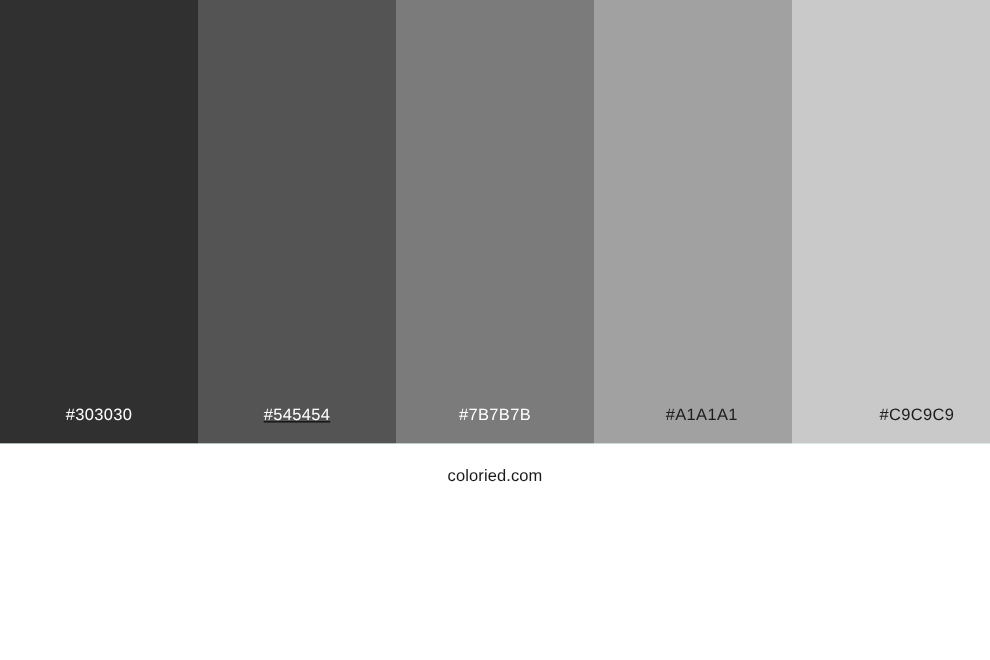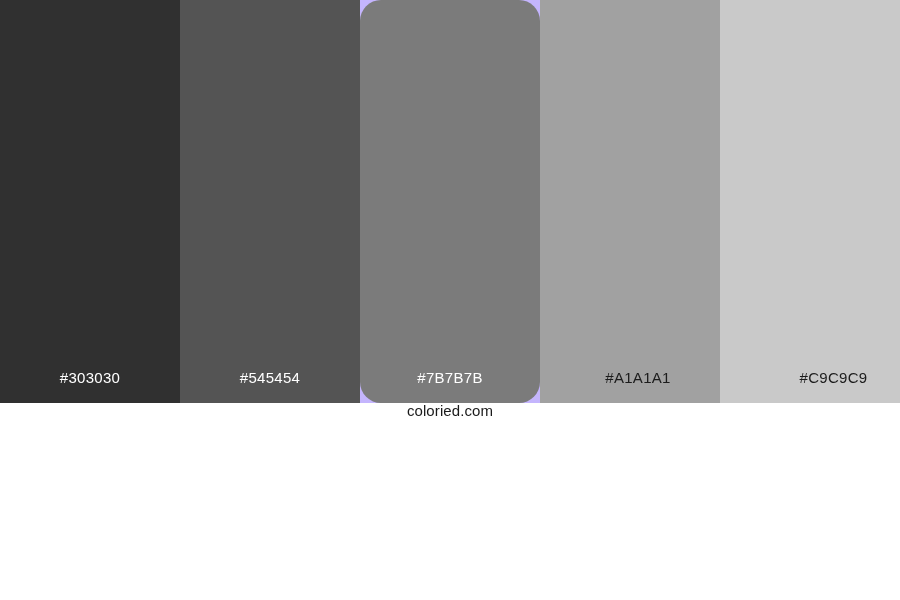--- a/index.html
+++ b/index.html
@@ -12,21 +12,21 @@
     background: #ffffff;
     font-family: "Liberation Sans", sans-serif;
     overflow: hidden;
   }
 
   .palette-page {
     width: 900px;
     height: 440px;
     display: flex;
     flex-direction: column;
-    background: #c4b5fd;
+    background: #86efac;
   }
 
   
   .swatch-band {
     width: 900px;
     height: 550px;
     display: flex;
     flex-direction: row;
   }
 
@@ -58,21 +58,21 @@
   .swatch.on-light .swatch-label {
     color: #1c1c1c;
   }
 
   
   .footer {
     width: 900px;
     height: 50px;
     background: #ffffff;
     display: flex;
-    align-items: flex-start;
+    align-items: flex-end;
     justify-content: center;
   }
 
   .footer-text {
     font-family: "Liberation Sans", sans-serif;
     font-size: 15px;
     color: #1a1a1a;
     line-height: 1;
     letter-spacing: 0.1px;
   }
@@ -81,25 +81,25 @@
 <body style="background: rgb(255, 255, 255);">
 
 <div class="palette-page">
 
   <div class="swatch-band" style="height: 550px;">
 
     <div class="swatch on-dark" style="background-color: rgb(48, 48, 48);">
       <span class="swatch-label" style="color: rgb(255, 255, 255);">#303030</span>
     </div>
 
-    <div class="swatch on-dark" style="background-color: rgb(84, 84, 84);">
+    <div class="swatch on-dark" style="background-color: rgb(84, 84, 84); text-decoration: underline;">
       <span class="swatch-label" style="color: rgb(255, 255, 255);">#545454</span>
     </div>
 
-    <div class="swatch on-dark" style="background-color: rgb(123, 123, 123); border-radius: 21px;">
+    <div class="swatch on-dark" style="background-color: rgb(123, 123, 123);">
       <span class="swatch-label" style="color: rgb(255, 255, 255);">#7B7B7B</span>
     </div>
 
     <div class="swatch on-light" style="background-color: rgb(161, 161, 161);">
       <span class="swatch-label" style="color: rgb(28, 28, 28); padding-left: 16px;">#A1A1A1</span>
     </div>
 
     <div class="swatch on-light" style="background-color: rgb(201, 201, 201);">
       <span class="swatch-label" style="color: rgb(28, 28, 28); margin-left: 47px;">#C9C9C9</span>
     </div>

